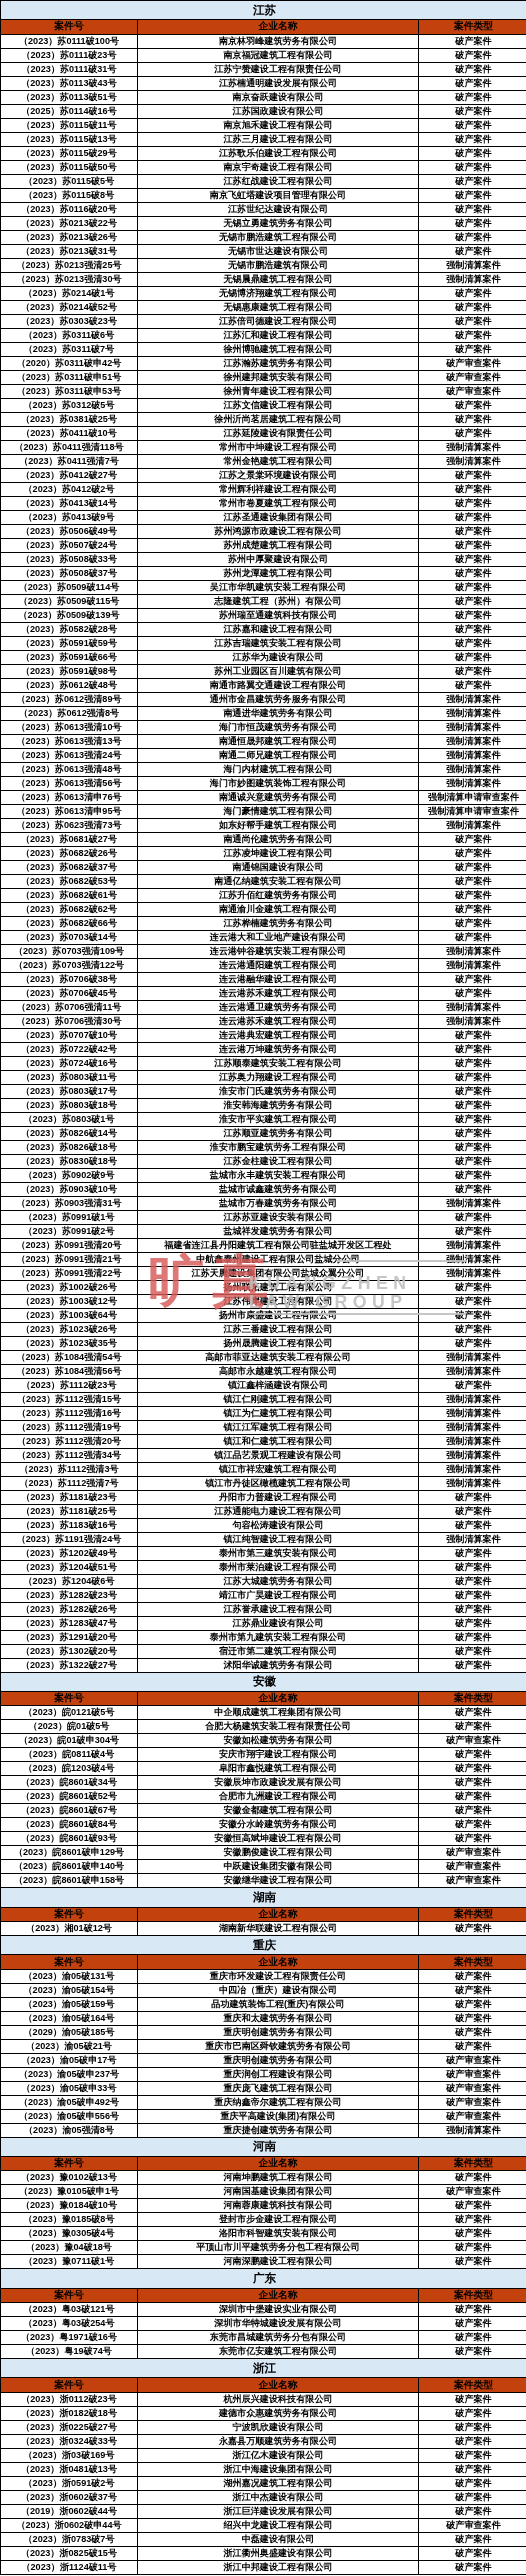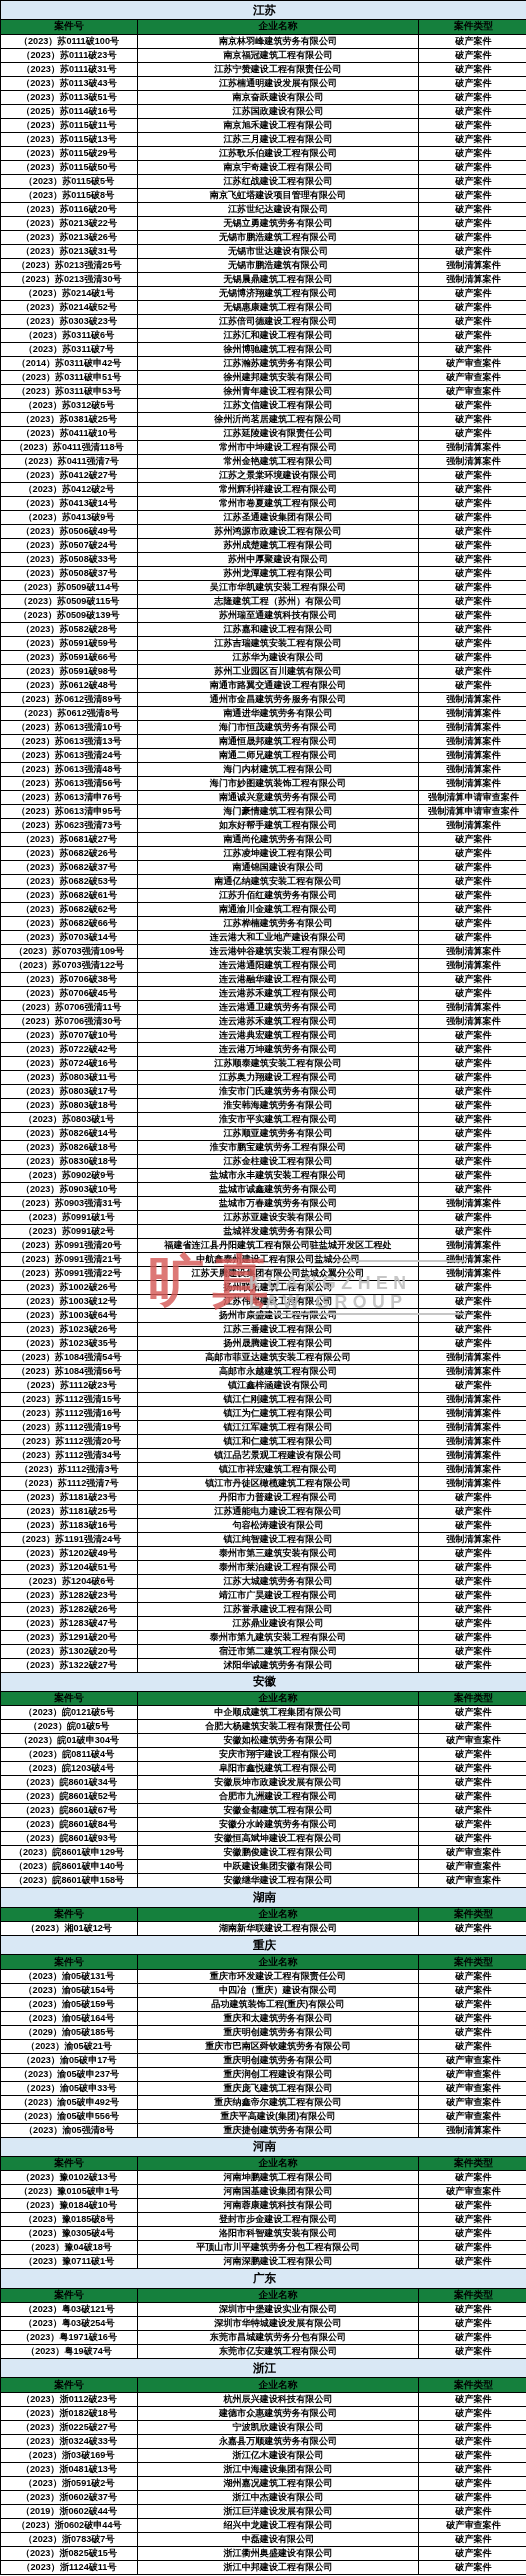--- a/index.html
+++ b/index.html
@@ -26,21 +26,21 @@
     overflow:hidden;
     white-space:nowrap;
   }
   tr.section-row td{
     background:#d9e8f5;
     font-size:11.6px;
     font-weight:700;
     height:18.3px;
   }
   tr.colhead-row th{
-    background:#15803d;
+    background:#c2410c;
     font-size:9.8px;
     font-weight:700;
     height:13.4px;
   }
   tr.data-row td{
     background:#fff;
     font-size:9.1px;
     font-weight:600;
     height:12.8px;
   }
@@ -209,21 +209,21 @@
           <td>（2023）苏0311破6号</td>
           <td>江苏汇和建设工程有限公司</td>
           <td>破产案件</td>
         </tr>
         <tr class="data-row">
           <td>（2023）苏0311破7号</td>
           <td>徐州博驰建筑工程有限公司</td>
           <td>破产案件</td>
         </tr>
         <tr class="data-row">
-          <td>（2014）苏0311破申42号</td>
+          <td>（2020）苏0311破申42号</td>
           <td>江苏瀚苏建筑劳务有限公司</td>
           <td>破产审查案件</td>
         </tr>
         <tr class="data-row">
           <td>（2023）苏0311破申51号</td>
           <td>徐州建邦建筑安装有限公司</td>
           <td>破产审查案件</td>
         </tr>
         <tr class="data-row">
           <td>（2023）苏0311破申53号</td>

